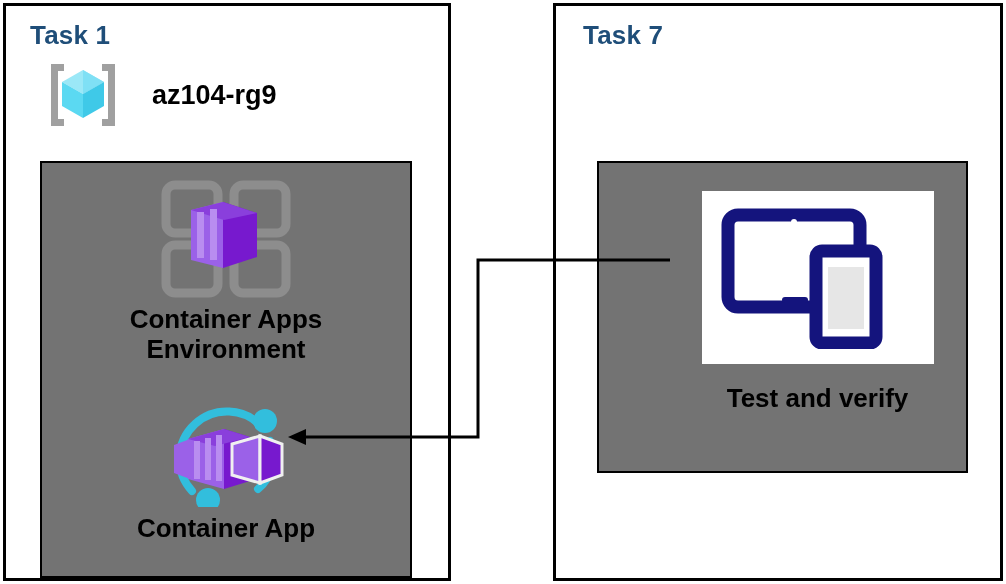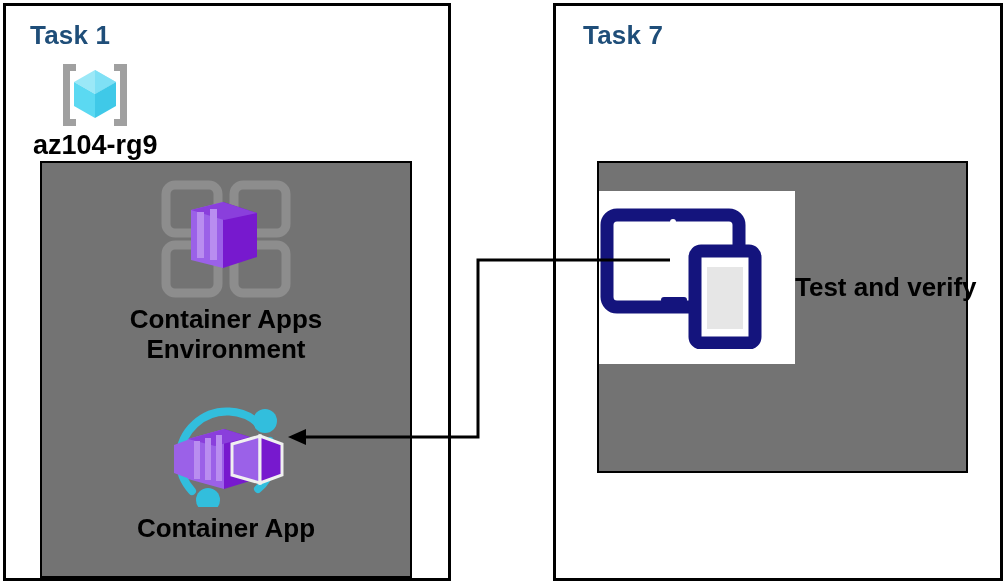--- a/index.html
+++ b/index.html
@@ -36,26 +36,25 @@
     color: #1F4E79;
     letter-spacing: 0.2px;
     white-space: nowrap;
   }
   #task1-title { left: 30px;  top: 20px; }
   #task2-title { left: 583px; top: 20px; }
 
   
   #rg-row {
     position: absolute;
-    left: 33px;
+    left: 46px;
     top: 60px;
     display: flex;
     align-items: center;
-    gap: 0;
-    flex-direction: column;
+    gap: 32px;
   }
   #rg-icon { width: 74px; height: 70px; display: block; }
   #rg-label {
     font-size: 27px;
     font-weight: bold;
     color: #000000;
     white-space: nowrap;
   }
 
   
@@ -92,22 +91,23 @@
 
   #cae-icon  { width: 130px; height: 118px; display: block; }
   #capp-icon { width: 136px; height: 104px; display: block; }
 
   
   #tv-block {
     position: absolute;
     top: 28px;
     width: 100%;
     display: flex;
-    flex-direction: row;
-    align-items: center;
+    flex-direction: column;
+    align-items: center;
+    padding-left: 35px;
   }
   #tv-tile {
     width: 232px;
     height: 173px;
     background: #ffffff;
     display: flex;
     align-items: center;
     justify-content: center;
   }
   #tv-icon { width: 196px; height: 142px; display: block; }

